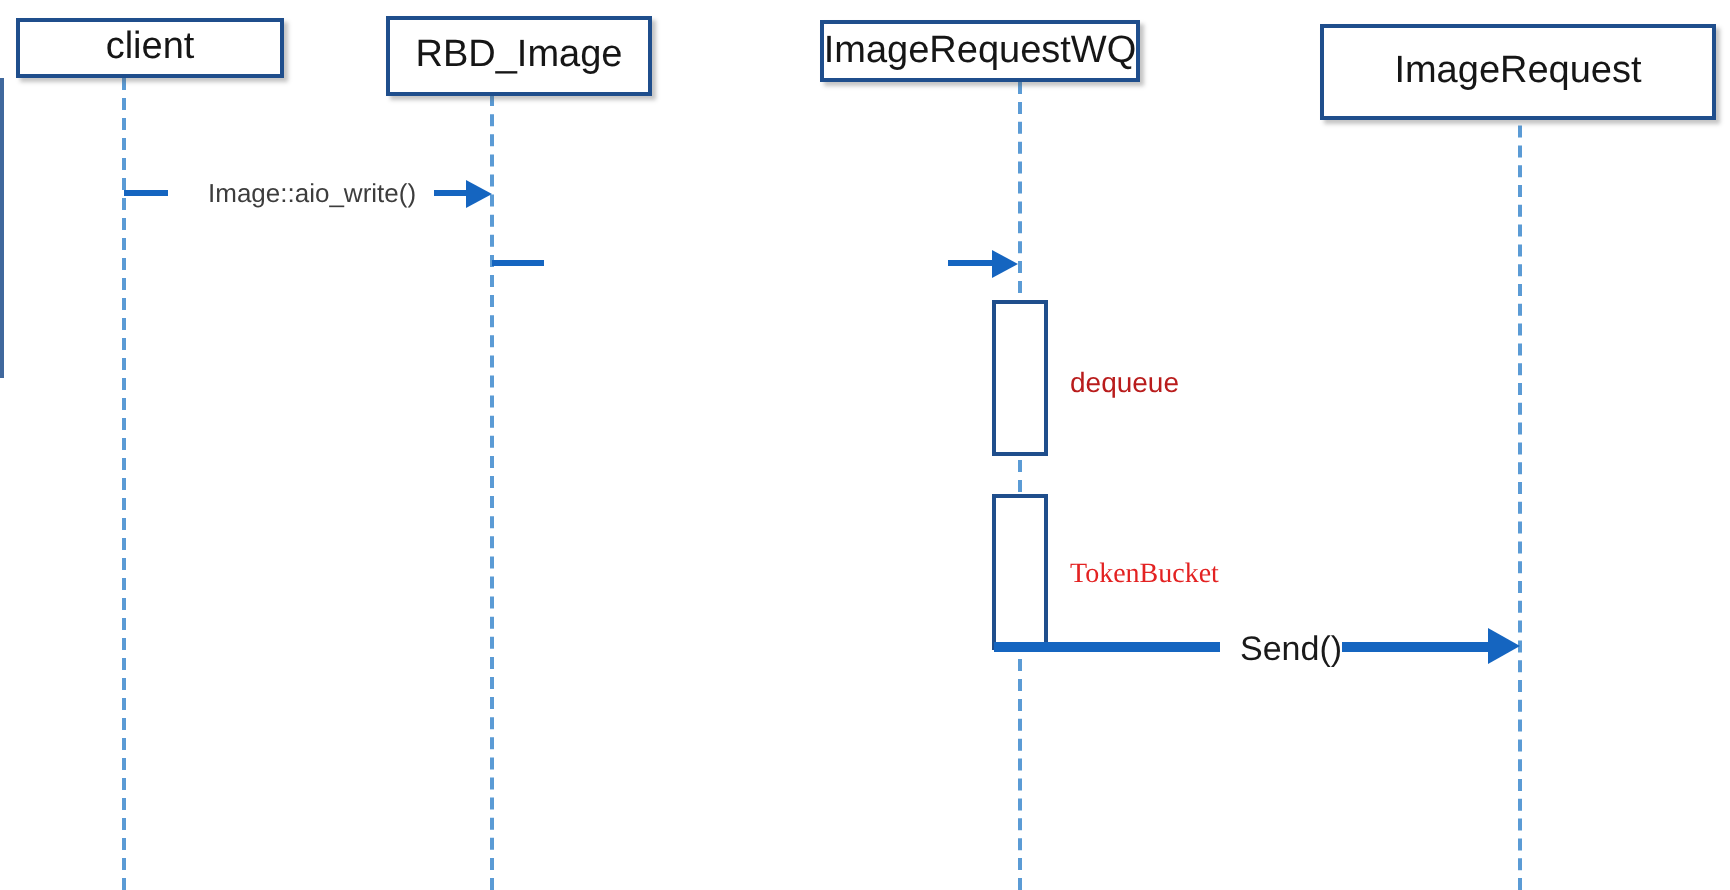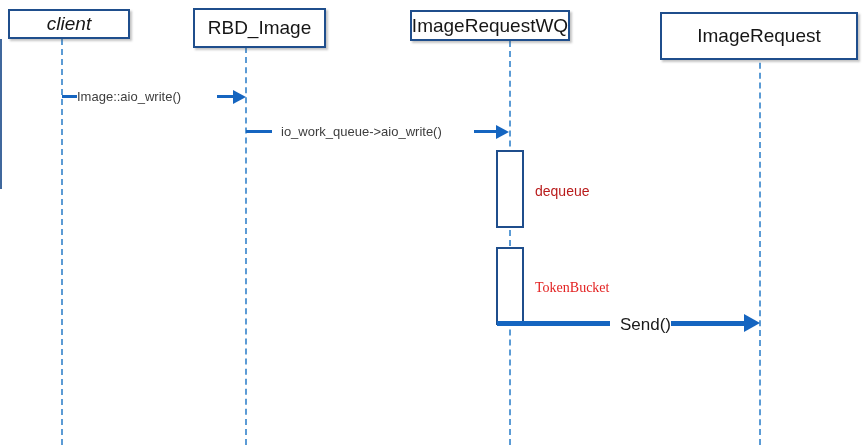--- a/index.html
+++ b/index.html
@@ -81,35 +81,34 @@
 
 <div class="canvas">
 
   <div class="edge-line"></div>
 
   <div class="lifeline" style="left:61px;top:39px;height:406px;"></div>
   <div class="lifeline" style="left:245px;top:37px;height:408px;"></div>
   <div class="lifeline" style="left:509px;top:41px;height:404px;"></div>
   <div class="lifeline" style="left:759px;top:43px;height:402px;"></div>
 
-  <div class="actor" style="left:8px;top:9px;width:122px;height:30px;font-style:italic;">client</div>
+  <div class="actor" style="left:8px;top:9px;width:134px;height:30px;">client</div>
   <div class="actor" style="left:193px;top:8px;width:133px;height:40px;">RBD_Image</div>
   <div class="actor" style="left:410px;top:10px;width:160px;height:31px;">ImageRequestWQ</div>
   <div class="actor" style="left:660px;top:12px;width:198px;height:48px;">ImageRequest</div>
 
   <div class="activation" style="left:496px;top:150px;height:78px;"></div>
   <div class="activation" style="left:496px;top:247px;height:78px;"></div>
 
   <div class="mseg" style="left:62px;top:95px;width:22px;height:3px;"></div>
-  <div class="mlabel" style="left:77px;top:89px;">Image::aio_write()</div>
+  <div class="mlabel" style="left:104px;top:89px;">Image::aio_write()</div>
   <div class="mseg" style="left:217px;top:95px;width:16px;height:3px;"></div>
   <div class="ahead" style="left:233px;top:90px;"></div>
 
   <div class="mseg" style="left:246px;top:130px;width:26px;height:3px;"></div>
-  <div class="mlabel" style="left:281px;top:124px;">io_work_queue-&gt;aio_write()</div>
   <div class="mseg" style="left:474px;top:130px;width:22px;height:3px;"></div>
   <div class="ahead" style="left:496px;top:125px;"></div>
 
   <div class="mlabel dequeue" style="left:535px;top:183px;">dequeue</div>
 
   <div class="mlabel token" style="left:535px;top:280px;font-family:Liberation Serif, serif;">TokenBucket</div>
 
   <div class="mseg" style="left:497px;top:321px;width:113px;height:5px;"></div>
   <div class="mlabel send" style="left:620px;top:315px;">Send()</div>
   <div class="mseg" style="left:671px;top:321px;width:73px;height:5px;"></div>

